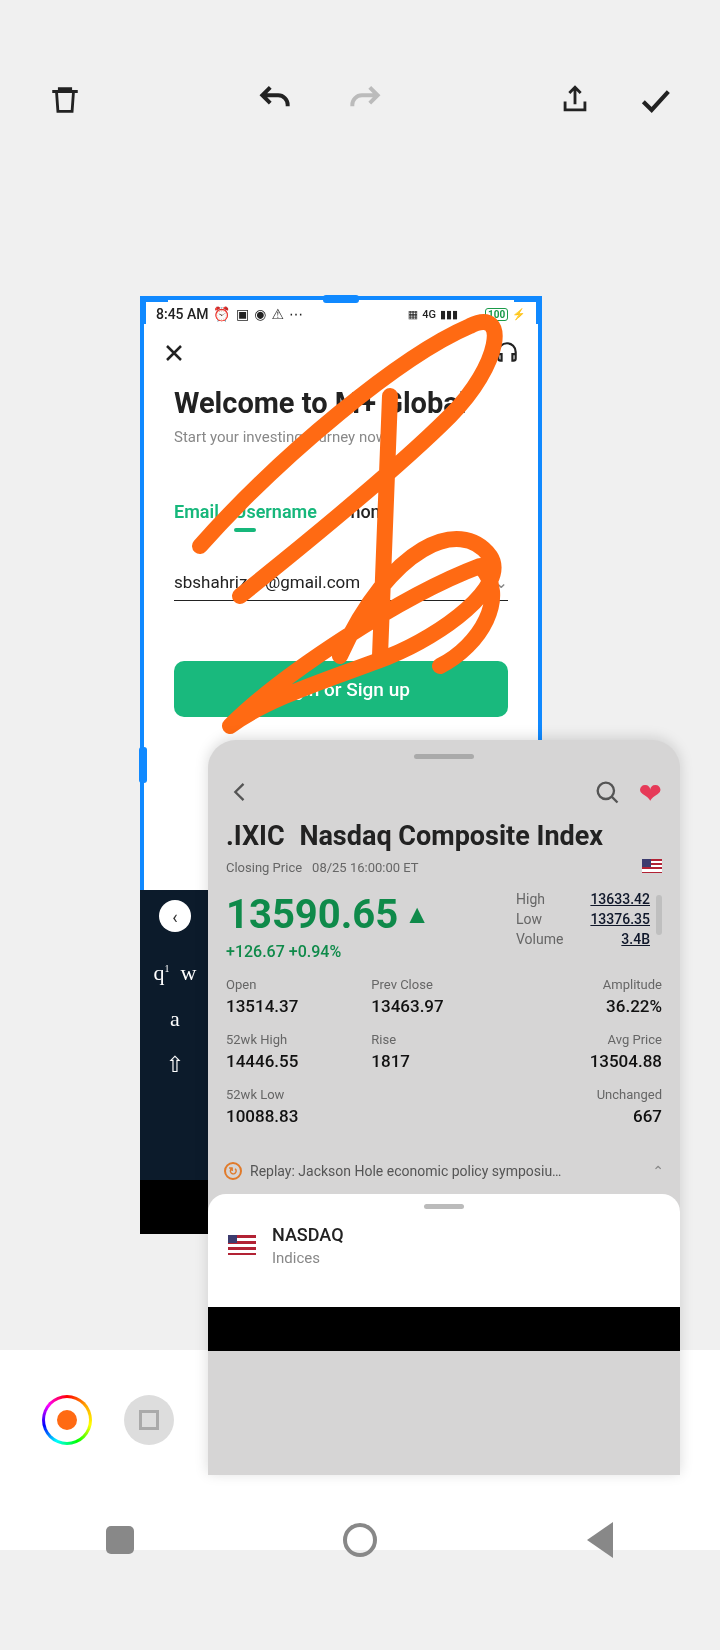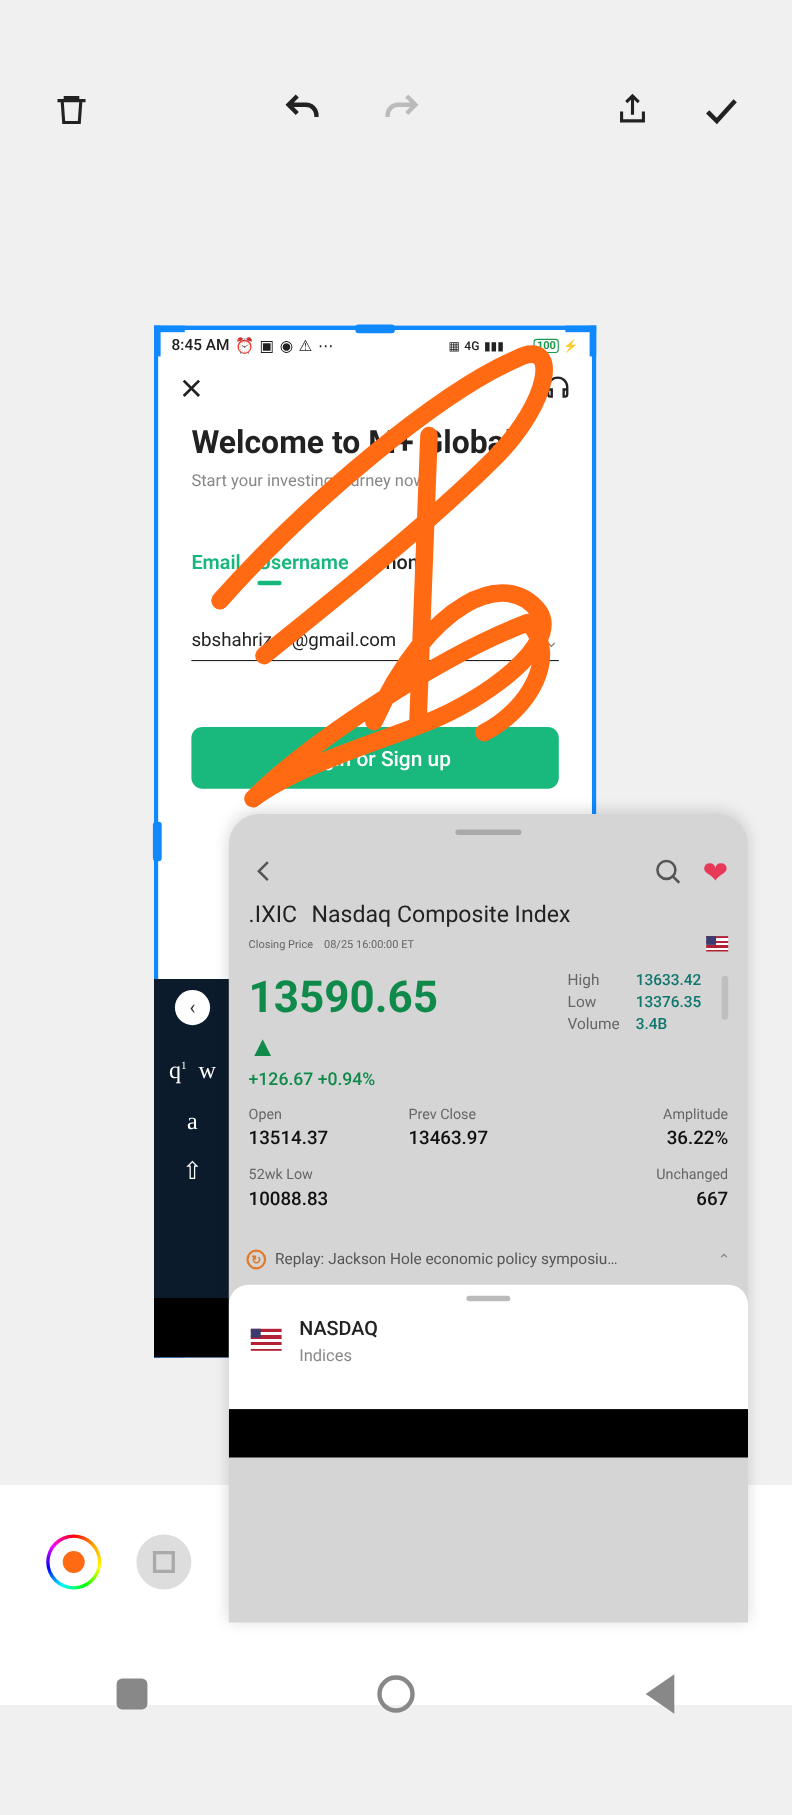--- a/index.html
+++ b/index.html
@@ -174,38 +174,38 @@
   }
   .sc-header{
     display:flex; align-items:center; padding:18px 18px 10px;
   }
   .sc-header .back svg{stroke:#555;}
   .sc-header .gap{flex:1;}
   .sc-header .mag svg{stroke:#555;fill:none;}
   .sc-header .heart{ color:#e63a58; font-size:28px; margin-left:18px;}
 
   .sc-title{
-    padding:0 18px; font-size:21px; font-weight:400; color:#222;
+    padding:0 18px; font-size:27px; font-weight:700; color:#222;
   }
   .sc-title .ticker{ margin-right:8px; }
   .sc-sub{
-    padding:6px 18px 0; font-size:10px; color:#666; display:flex; gap:10px; align-items:center;
+    padding:6px 18px 0; font-size:13px; color:#666; display:flex; gap:10px; align-items:center;
   }
   .sc-sub .flag{ margin-left:auto; font-size:16px;}
 
   .sc-price-row{
     display:flex; padding:14px 18px 0; align-items:flex-start;
   }
-  .price-main{ color:#0f8a4a; font-size:40px; font-weight:700; display:flex; gap:6px;flex-direction:column;}
+  .price-main{ color:#0f8a4a; font-size:40px; font-weight:700; display:flex; align-items:center; gap:6px;}
   .price-main .arrow{ font-size:26px; }
   .price-delta{ color:#0f8a4a; font-size:16px; font-weight:500; margin-top:4px;}
   .price-side{ margin-left:auto; font-size:14px; color:#555; text-align:left; }
   .price-side .row{ display:flex; gap:10px; justify-content:space-between; margin-bottom:4px;}
   .price-side .row .lbl{ color:#666; width:52px;}
-  .price-side .row .val{ color:#0f766e; font-weight:500; min-width:72px; }
+  .price-side .row .val{ color:#0f172a; font-weight:500; min-width:72px; text-align:right;text-decoration:underline;}
   .scroll-ind{
     width:6px; height:40px; background:#bfbfbf; border-radius:3px;
     align-self:flex-start; margin-left:6px; margin-top:4px;
   }
 
   .stats-grid{
     padding:16px 18px 10px;
     font-size:14px;
   }
   .stats-row{ display:flex; margin-bottom:16px;}
@@ -452,20 +452,34 @@
           <div class="lbl">Prev Close</div>
           <div class="val">13463.97</div>
         </div>
       <div class="stat r">
           <div class="lbl">Amplitude</div>
           <div class="val">36.22%</div>
         </div>
     </div>
     <div class="stats-row">
       <div class="stat">
+          <div class="lbl">52wk High</div>
+          <div class="val">14446.55</div>
+        </div>
+      <div class="stat c">
+          <div class="lbl">Rise</div>
+          <div class="val">1817</div>
+        </div>
+      <div class="stat r">
+          <div class="lbl">Avg Price</div>
+          <div class="val">13504.88</div>
+        </div>
+    </div>
+    <div class="stats-row">
+      <div class="stat">
           <div class="lbl">52wk Low</div>
           <div class="val">10088.83</div>
         </div>
       <div class="stat r">
           <div class="lbl">Unchanged</div>
           <div class="val">667</div>
         </div>
     </div>
   </div>
   <div class="replay-row">

